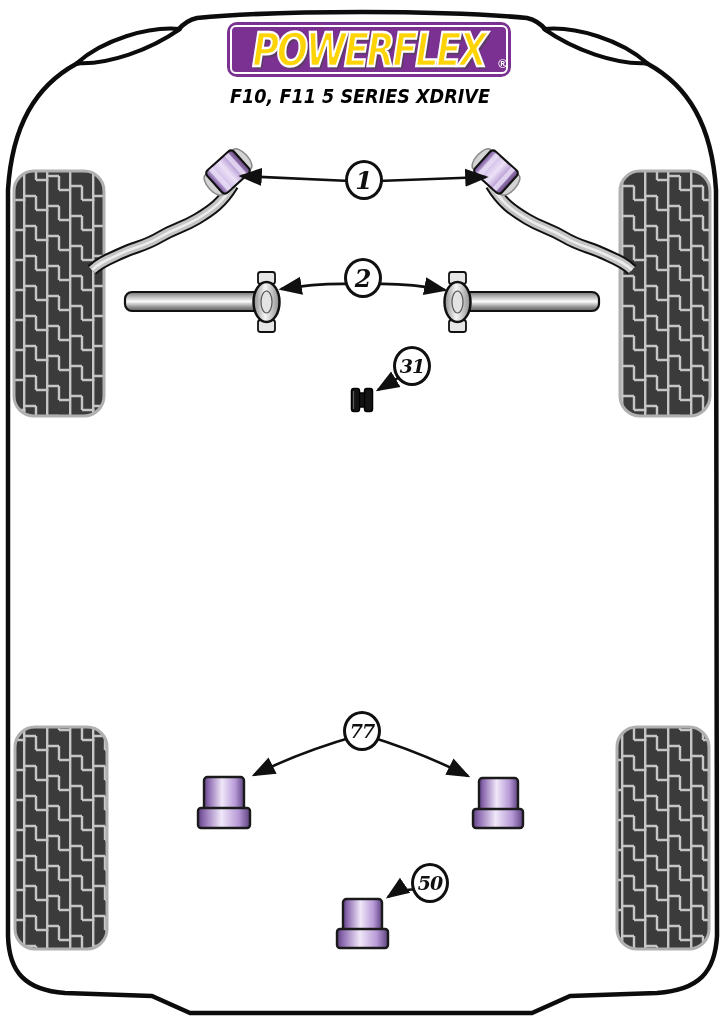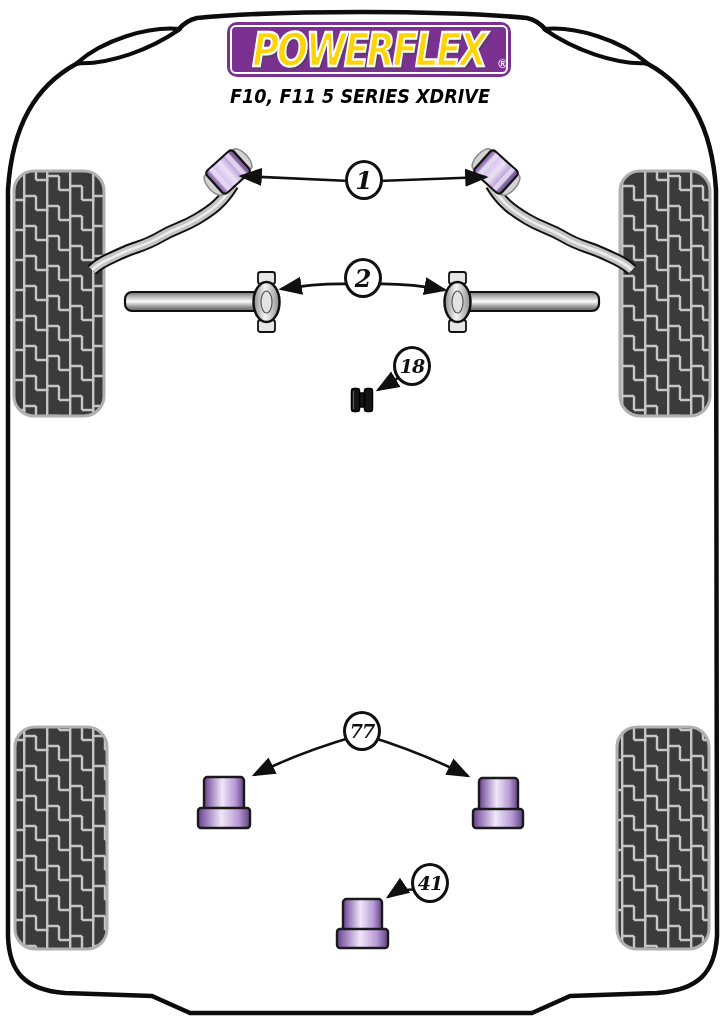--- a/index.html
+++ b/index.html
@@ -184,17 +184,17 @@
 
   <div class="logo" style="background: rgb(122, 49, 145);">
     <span class="logo-text" style="color: rgb(255, 212, 6);">POWERFLEX</span>
     <span class="logo-reg">®</span>
   </div>
 
   <div class="subtitle">F10, F11 5 SERIES XDRIVE</div>
 
   <div class="callout one" style="left:345px;top:160px;">1</div>
   <div class="callout two" style="left:344px;top:258px;">2</div>
-  <div class="callout small" style="left:393px;top:346px;">18</div>
+  <div class="callout small" style="left:393px;top:346px;">31</div>
   <div class="callout small" style="left:343px;top:711px;">77</div>
-  <div class="callout small" style="left:411px;top:863px;">41</div>
+  <div class="callout small" style="left:411px;top:863px;">50</div>
 
 </div>
 
 </body></html>

